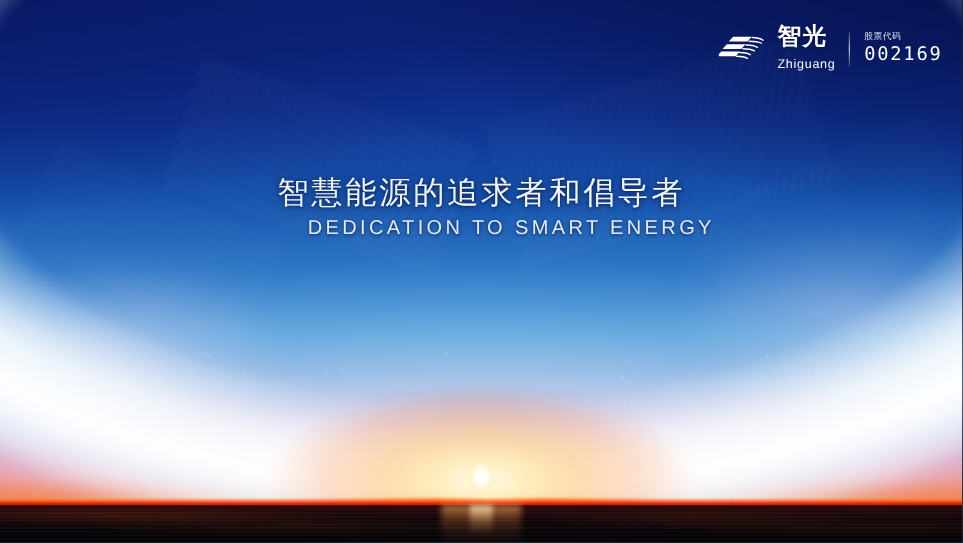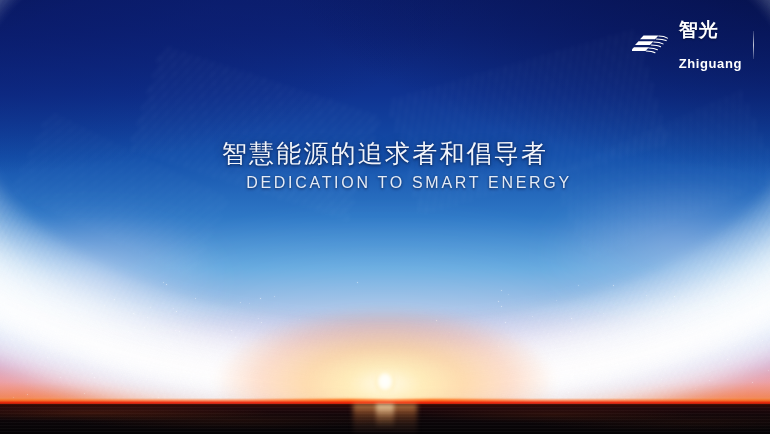--- a/index.html
+++ b/index.html
@@ -282,22 +282,22 @@
   }
   .logo-lockup{display:flex;align-items:center;gap:7px;}
   .logo-mark{width:40px;height:24px;display:block;}
   .logo-words{display:flex;flex-direction:column;align-items:flex-start;line-height:1;}
   .logo-cn{
     font-size:19px;font-weight:700;color:#ffffff;letter-spacing:1px;
     font-family:"DejaVu Sans","Liberation Sans",sans-serif;
     text-shadow:0 1px 2px rgba(0,0,0,.35);
   }
   .logo-en{
-    margin-top:18px;
-    font-size:13px;font-weight:700;color:#ffffff;letter-spacing:.6px;
+    margin-top:8px;
+    font-size:10px;font-weight:400;color:#ffffff;letter-spacing:.6px;
   }
   .divider{
     width:1px;height:28px;
     background:linear-gradient(to bottom, rgba(255,255,255,.15), rgba(255,255,255,.75), rgba(255,255,255,.15));
   }
   .stock{display:flex;flex-direction:column;align-items:flex-start;line-height:1;}
   .stock-label{
     font-size:7px;color:#d7e0f2;letter-spacing:.4px;margin-bottom:3px;
     font-family:"DejaVu Sans","Liberation Sans",sans-serif;
   }
@@ -486,15 +486,19 @@
           <path d="M16.8 15.0 C20.6 15.0 23.2 15.5 25.4 16.8"></path>
           <path d="M14.3 18.0 C18.2 18.0 20.8 18.4 23.0 19.7"></path>
         </g>
       </svg>
       <div class="logo-words">
         <span class="logo-cn">智光</span>
         <span class="logo-en">Zhiguang</span>
       </div>
     </div>
     <div class="divider"></div>
+    <div class="stock">
+      <span class="stock-label">股票代码</span>
+      <span class="stock-code">002169</span>
+    </div>
   </div>
 
 </div>
 
 </body></html>

